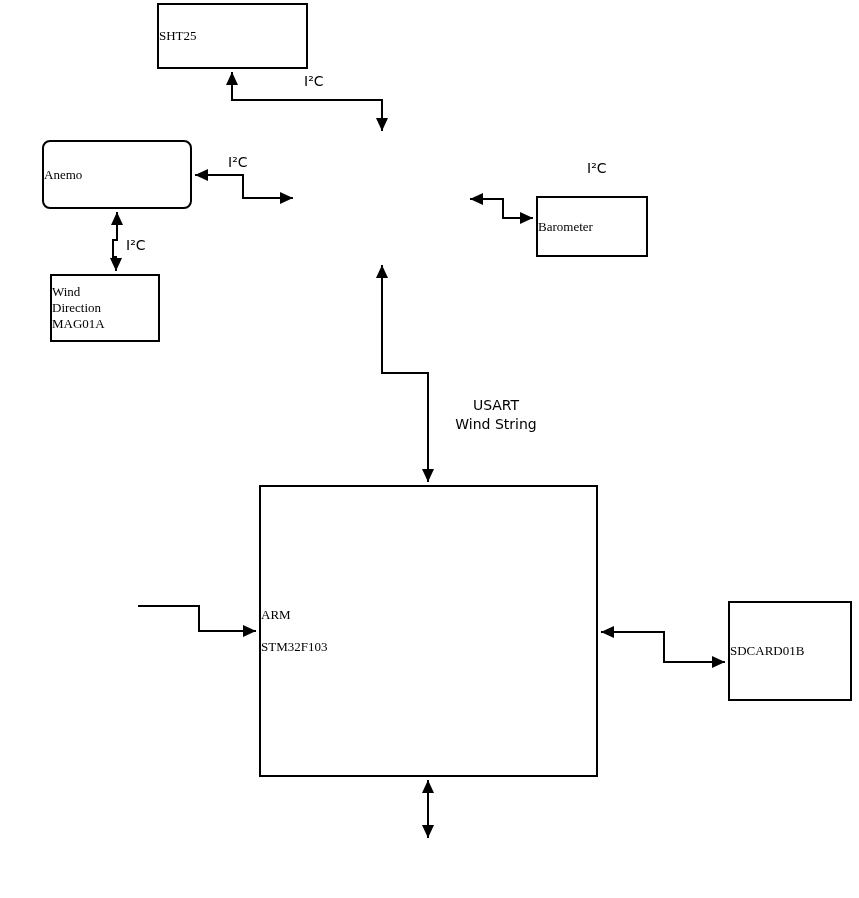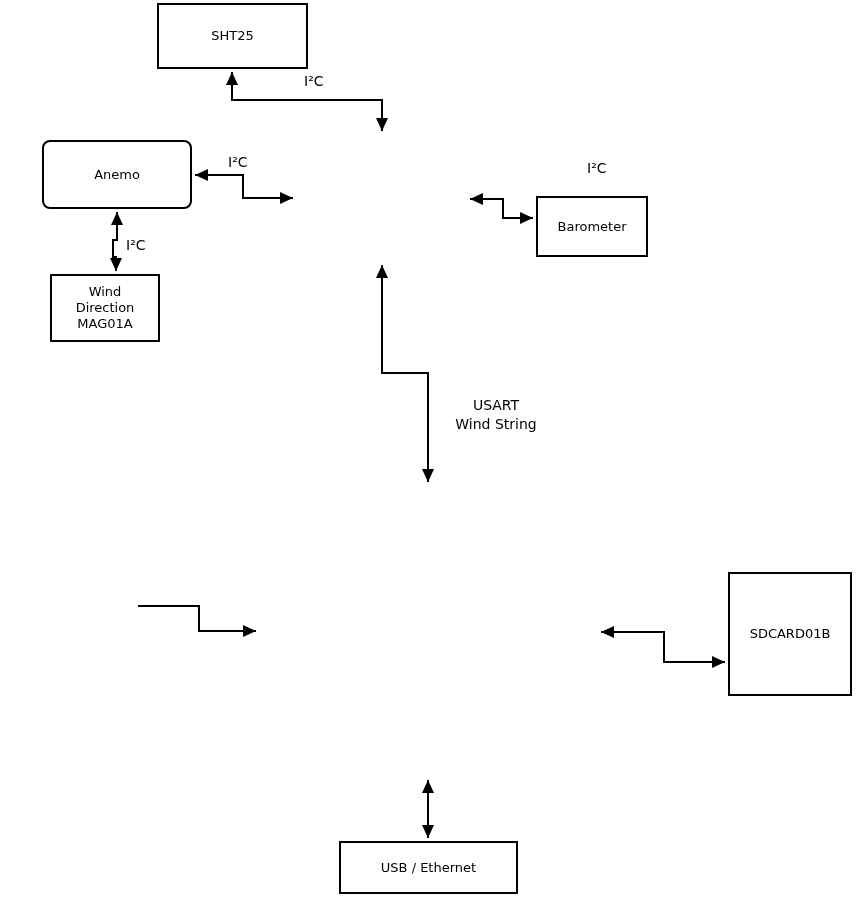--- a/index.html
+++ b/index.html
@@ -23,24 +23,25 @@
     width: 859px;
     height: 898px;
   }
   .node {
     position: absolute;
     box-sizing: border-box;
     border: 2px solid #000000;
     background: #ffffff;
     display: flex;
     flex-direction: column;
-    align-items: center;
+    align-items: flex-start;
     justify-content: center;
     text-align: center;
     font-size: 13px;
+    font-family: Liberation Serif, serif;
   }
   .node .line {
     line-height: 16px;
     white-space: nowrap;
   }
   .node.wide-gap .line + .line {
     margin-top: 16px;
   }
   .edge-label {
     position: absolute;
@@ -89,29 +90,30 @@
   <div class="node" style="left:536px; top:187px; width:112px; height:61px;margin-top:9px;">
     <span class="line">Barometer</span>
   </div>
 
   <div class="node" style="left:50px; top:274px; width:110px; height:68px;">
     <span class="line">Wind</span>
     <span class="line">Direction</span>
     <span class="line">MAG01A</span>
   </div>
 
+  <div class="node wide-gap" style="left:259px; top:485px; width:339px; height:292px;">
+    <span class="line">ARM</span>
+    <span class="line">STM32F103</span>
+  </div>
 
 
-  <div class="node" style="left:728px; top:572px; width:124px; height:124px;">
+  <div class="node" style="left:728px; top:601px; width:124px; height:100px;">
     <span class="line">SDCARD01B</span>
   </div>
 
-  <div class="node" style="left:339px; top:841px; width:179px; height:53px;">
-    <span class="line">USB / Ethernet</span>
-  </div>
 
   <span class="edge-label" style="left:304px; top:73px;">I²C</span>
 
   <span class="edge-label" style="left:228px; top:154px;">I²C</span>
 
   <span class="edge-label" style="left:126px; top:237px;">I²C</span>
 
   <span class="edge-label" style="left:587px; top:160px;">I²C</span>
 
   <div class="edge-label centered" style="left:484px; top:396px;margin-left:12px;">

